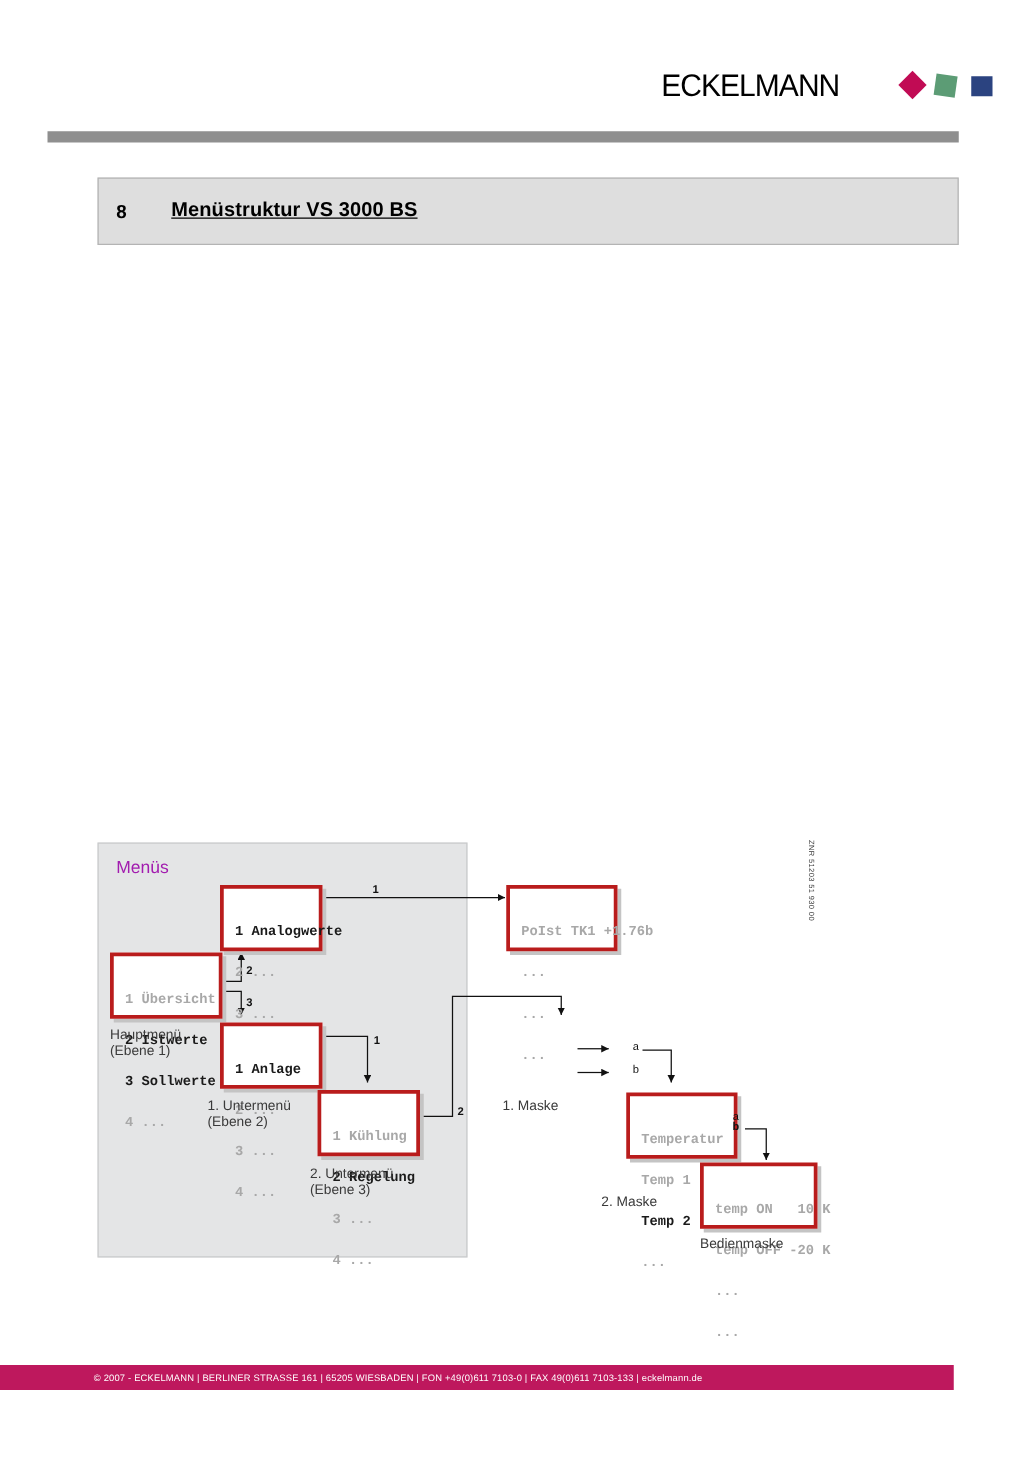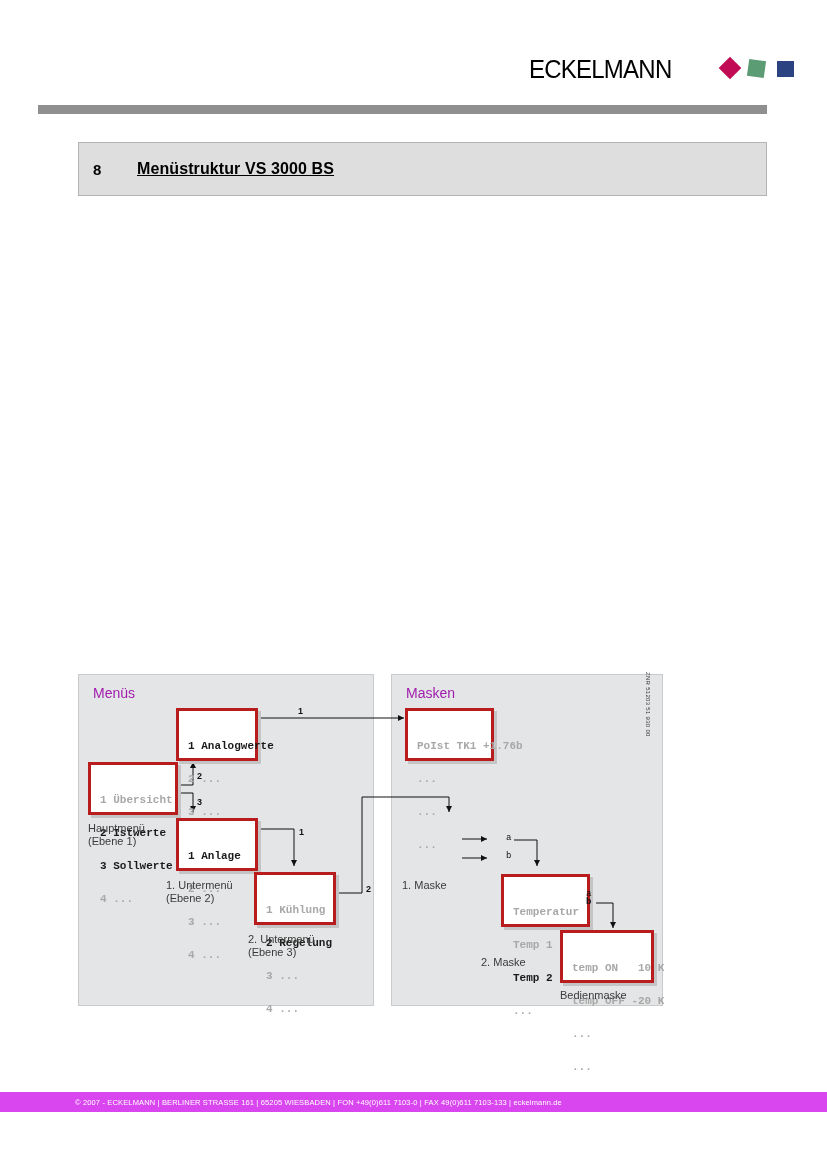--- a/index.html
+++ b/index.html
@@ -100,22 +100,22 @@
   
   .docnum{
     position:absolute;left:645px;top:672px;
     font-size:6px;color:#3a3a3a;letter-spacing:.3px;
     writing-mode:vertical-rl;text-orientation:mixed;
     white-space:nowrap;
   }
 
   
   .footer-bar{
-    position:absolute;left:0;top:1092px;width:827px;height:20px;
-    background:#d946ef;display:flex;align-items:center;
+    position:absolute;left:0;top:1092px;width:763px;height:20px;
+    background:#be185d;display:flex;align-items:center;
   }
   .footer-bar span{
     margin-left:75px;font-size:7.5px;color:#ffffff;letter-spacing:.15px;
   }
 </style>
 </head>
 <body>
 
 <div class="page">
 
@@ -138,23 +138,20 @@
 
   <div class="chapter">
     <div class="num">8</div>
     <div class="ttl">Menüstruktur VS 3000 BS</div>
   </div>
 
   <div class="panel" id="panel-menus">
     <div class="panel-title">Menüs</div>
   </div>
 
-  <div class="panel" id="panel-masken">
-    <div class="panel-title">Masken</div>
-  </div>
 
   <div class="docnum">ZNR 51203 51 930 00</div>
 
   <svg class="wires">
     <defs>
       <marker id="ah" markerWidth="7" markerHeight="7" refX="6" refY="3" orient="auto">
         <path d="M0,0 L6,3 L0,6 z" fill="#111"></path>
       </marker>
     </defs>
     <g stroke="#111" stroke-width="1" fill="none">

